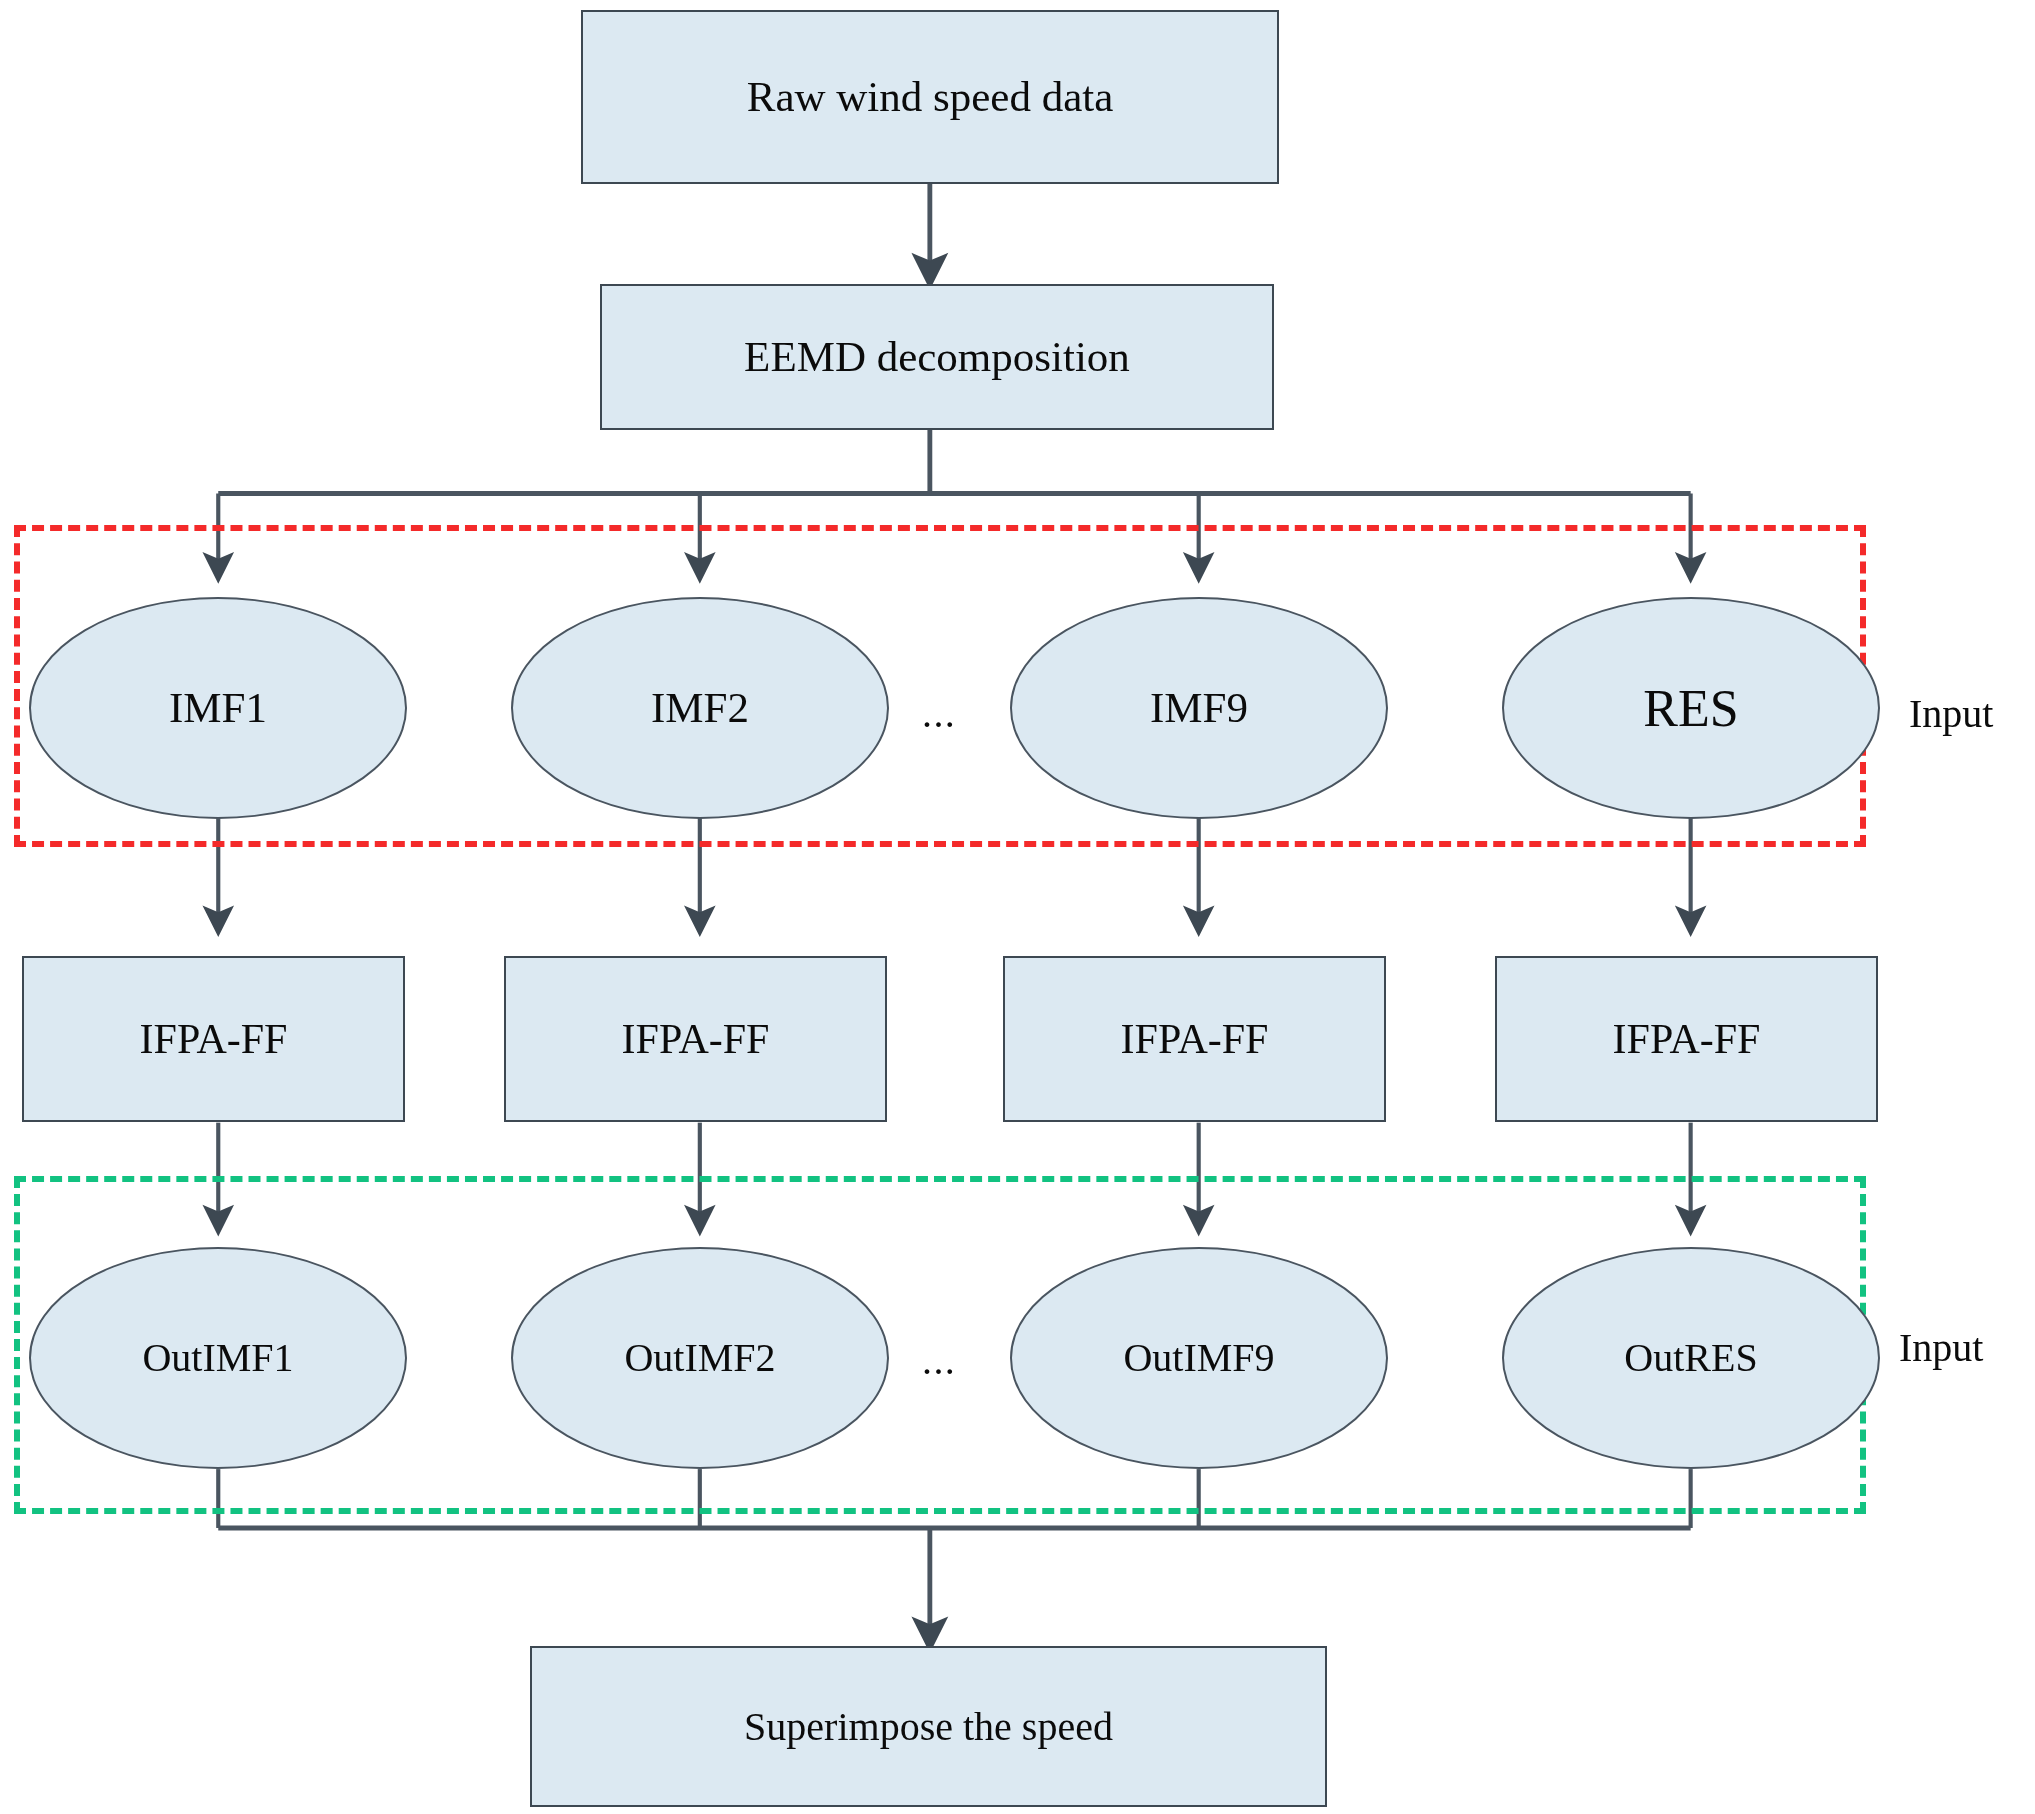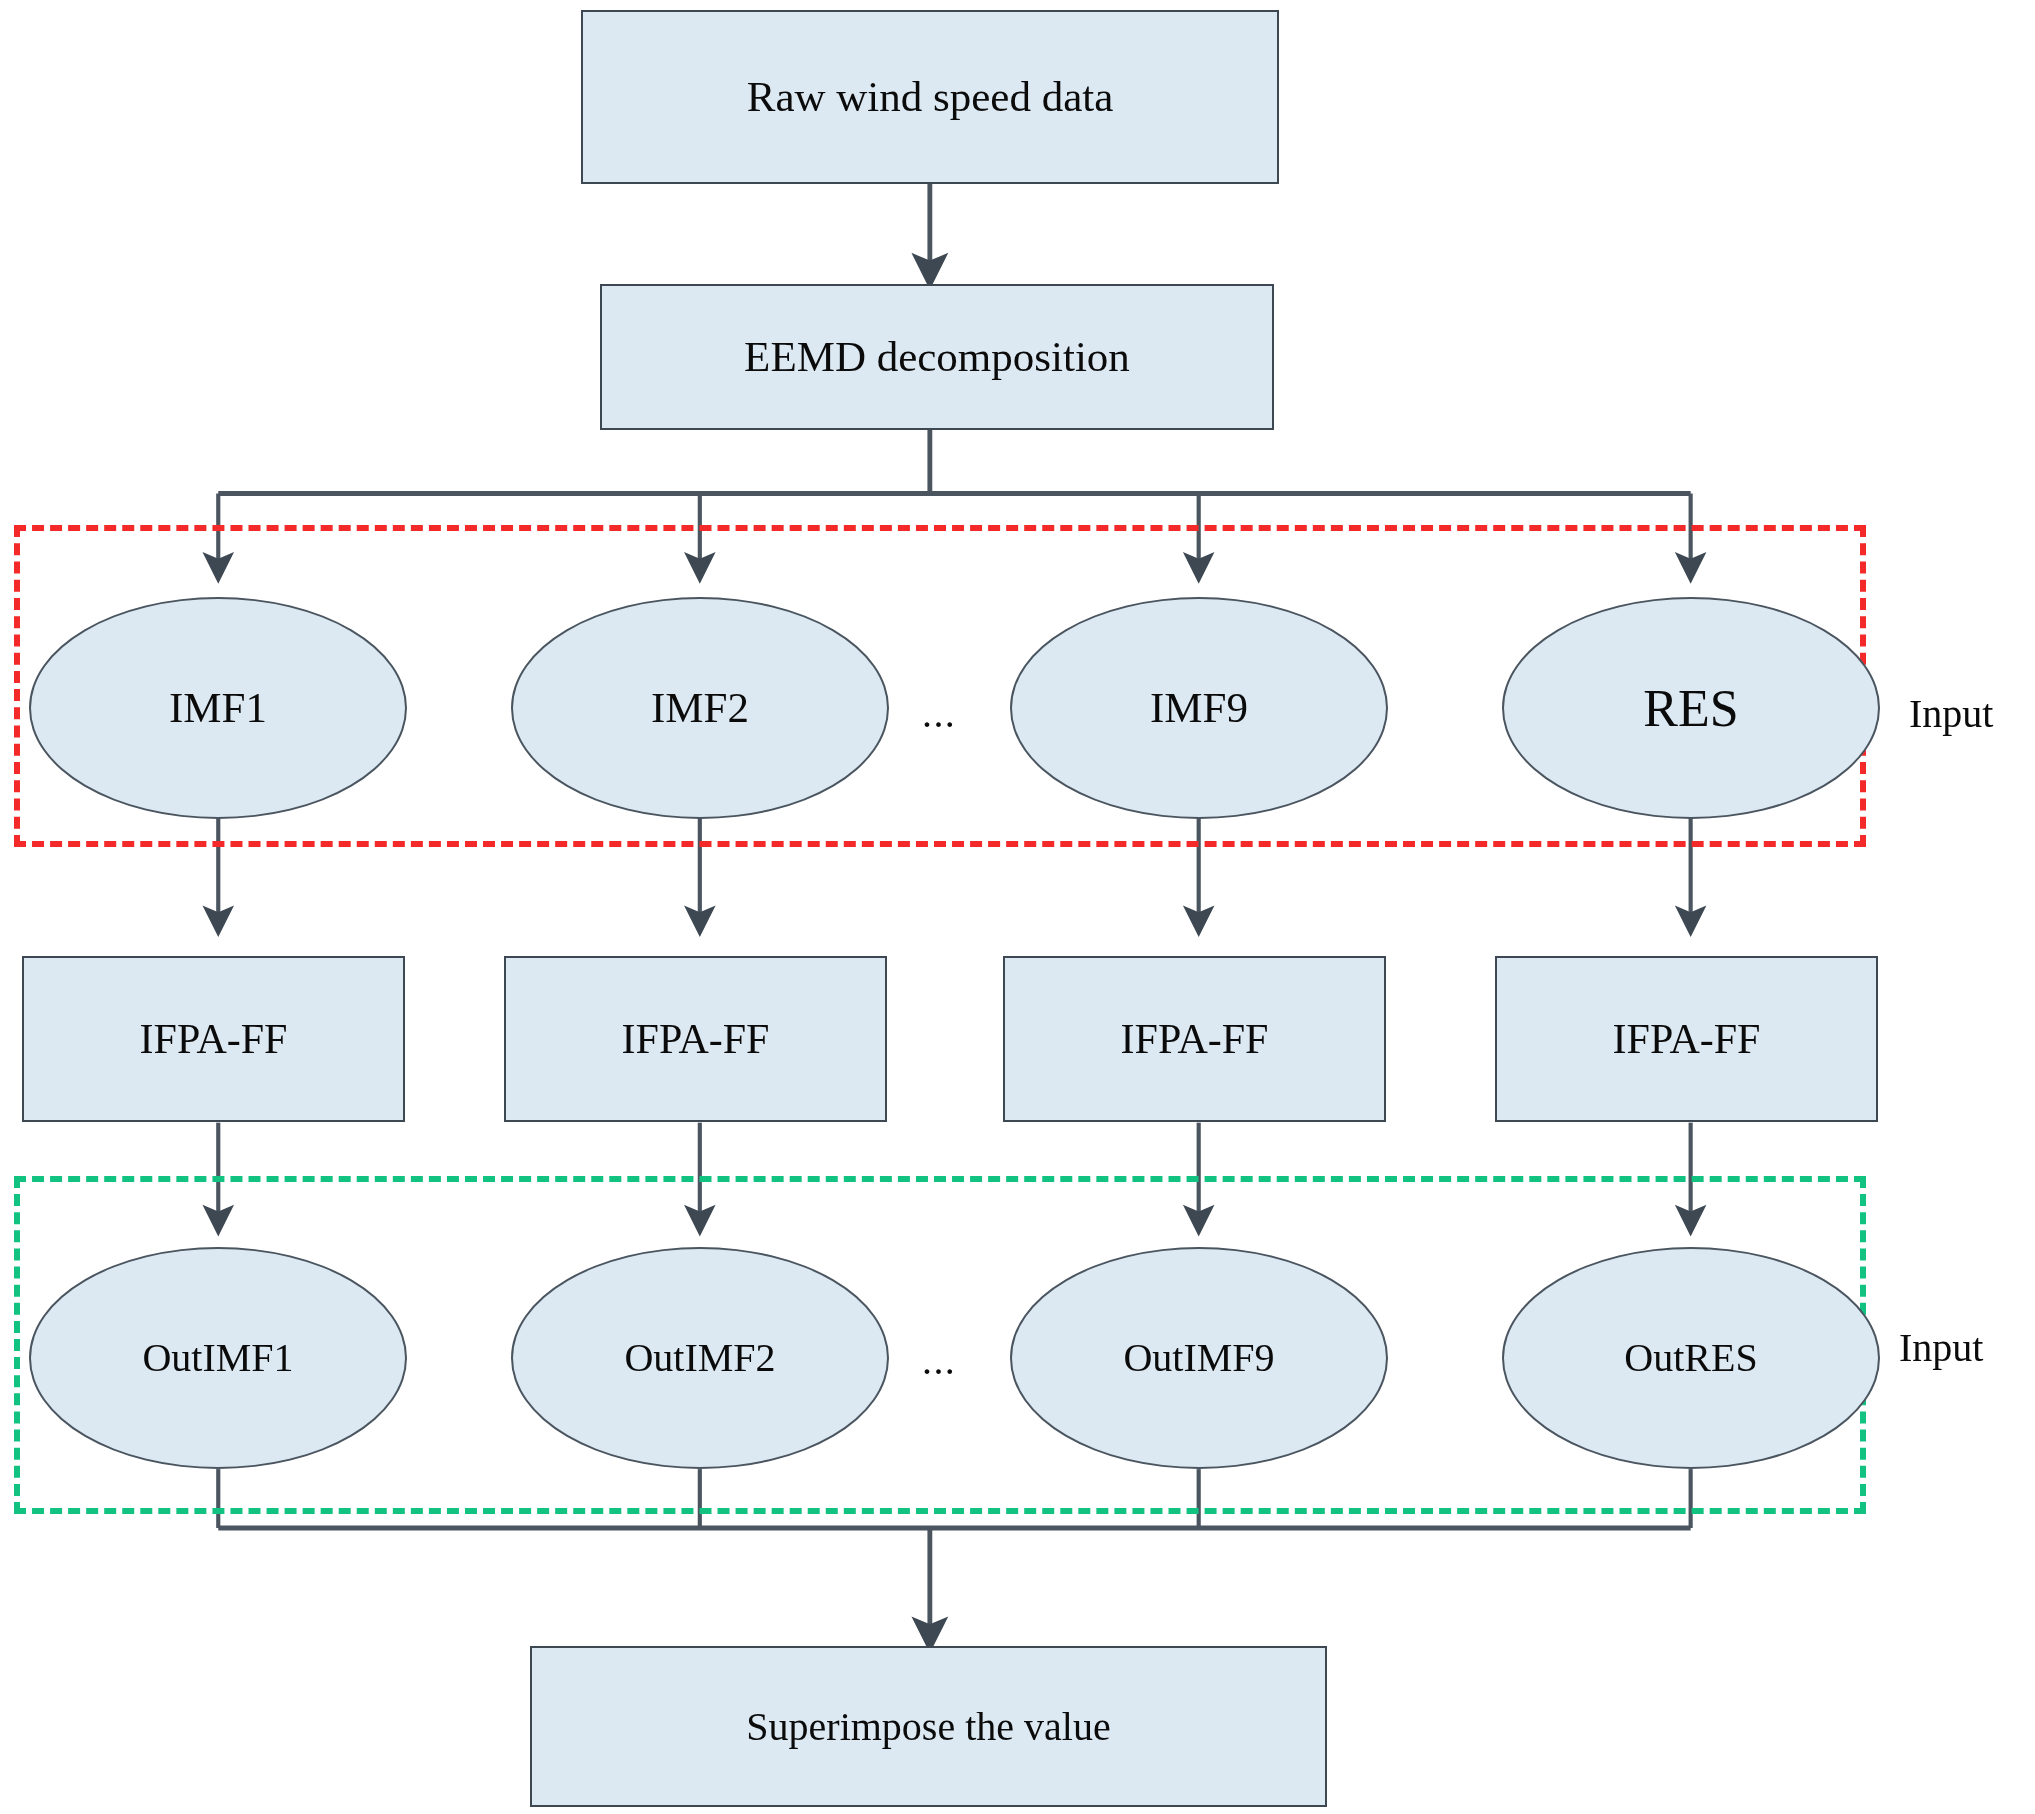--- a/index.html
+++ b/index.html
@@ -151,17 +151,17 @@
   </div>
   <div class="dots" style="left:922px; top:1337px; font-size:40px;">...</div>
   <div class="node ellipse" style="left:1010px; top:1247px; width:378px; height:222px; font-size:40px;">
     <span>OutIMF9</span>
   </div>
   <div class="node ellipse" style="left:1502px; top:1247px; width:378px; height:222px; font-size:40px;">
     <span>OutRES</span>
   </div>
 
   <div class="node rect" style="left:530px; top:1646px; width:797px; height:161px; font-size:40px; flex-direction:column;">
-    <span>Superimpose the value</span>
+    <span>Superimpose the speed</span>
   </div>
 
 </div>
 
 
 </body></html>

